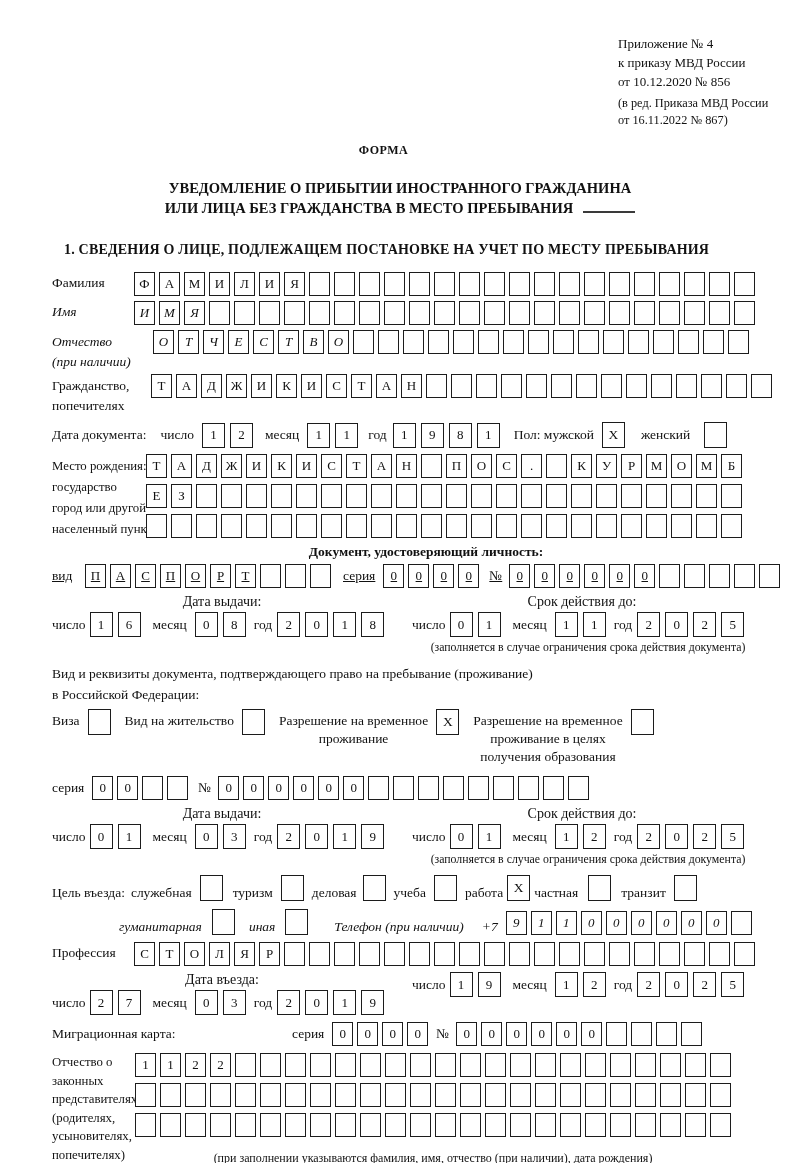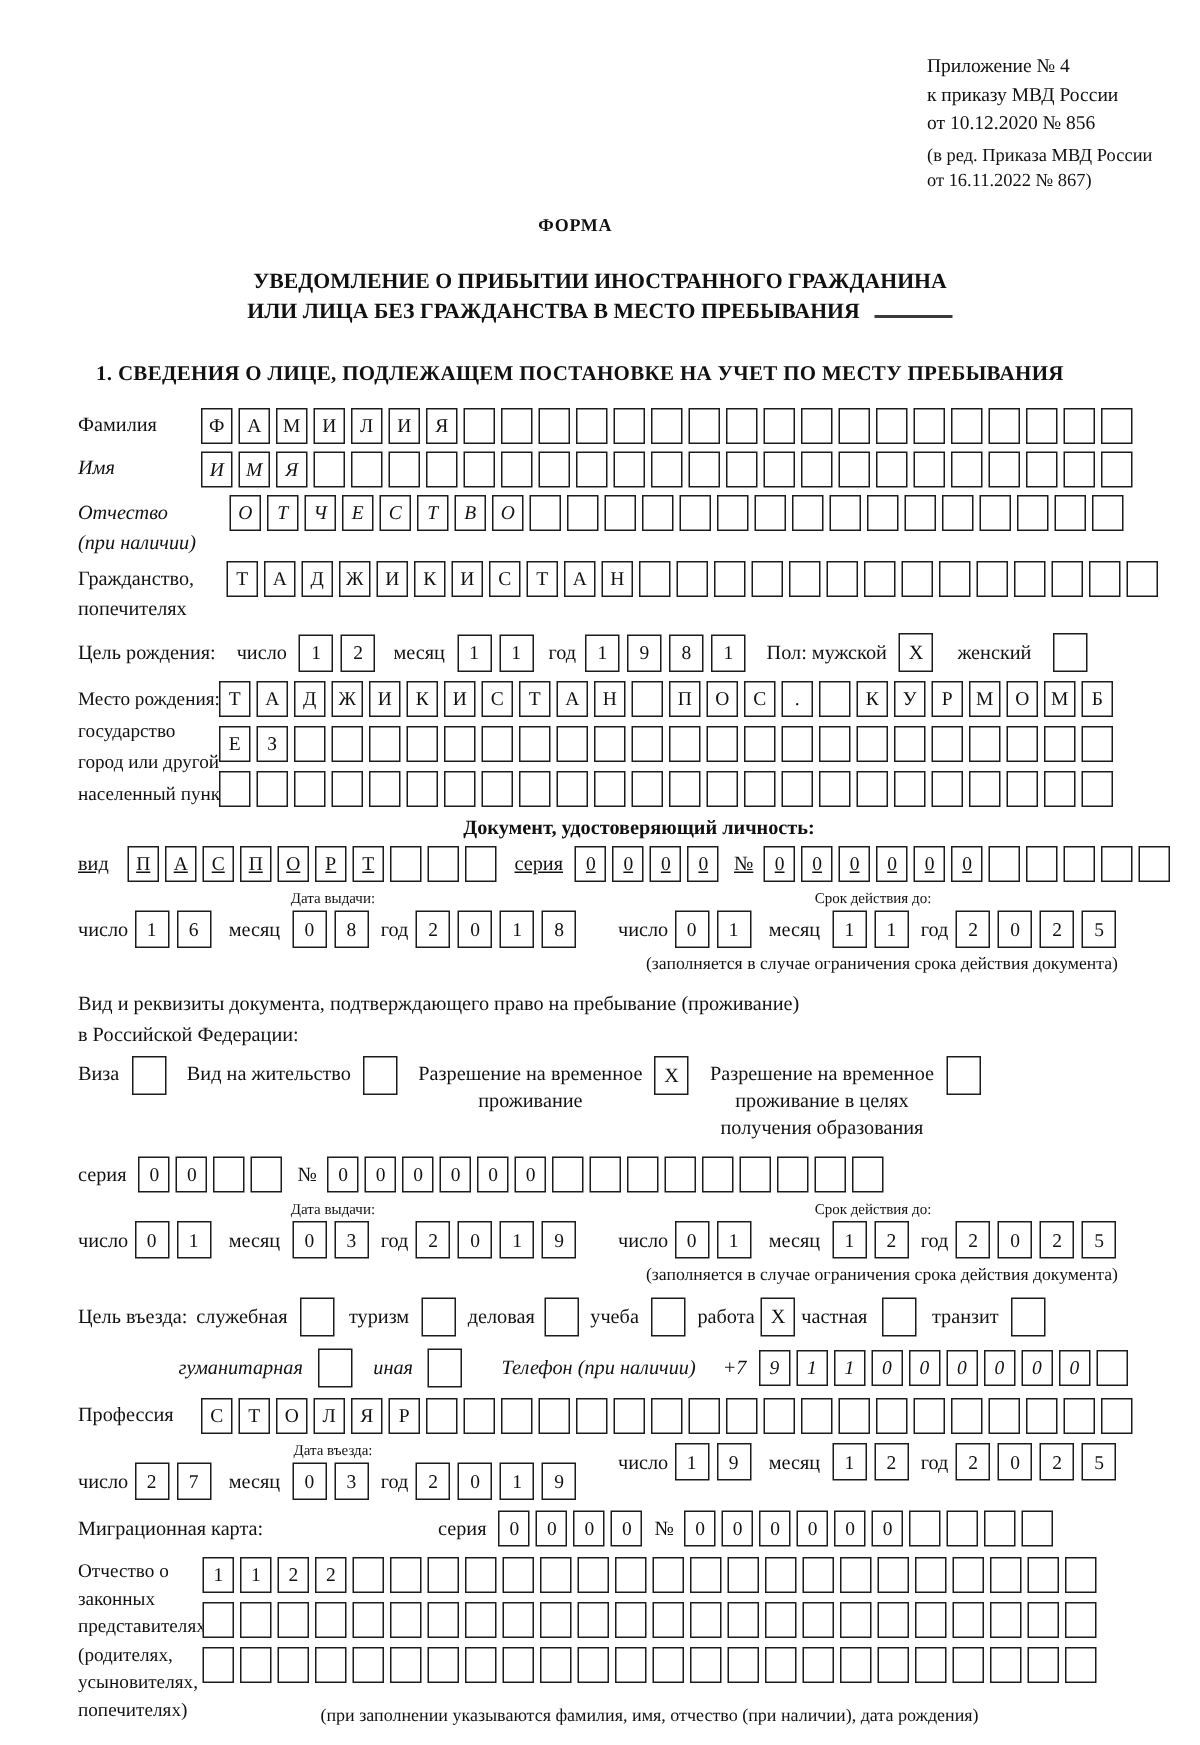--- a/index.html
+++ b/index.html
@@ -34,30 +34,30 @@
   .inline-row .lbl{white-space:nowrap;}
   
   .bp-labels{flex:none;width:94px;font-size:12.8px;line-height:21px;padding-top:2px;white-space:nowrap;}
   .stackrows{display:flex;flex-direction:column;gap:6px;}
   
   .dochead{margin-top:4px;text-align:center;font-weight:bold;font-size:13.5px;}
   
   .datepair{display:flex;margin-top:6px;}
   .datecol{width:360px;}
   .datecol.rightcol{width:auto;}
-  .datehead{text-align:center;font-size:10px;margin-bottom:2px;width:340px;}
+  .datehead{text-align:center;font-size:14px;margin-bottom:2px;width:340px;}
   .dateline{display:flex;align-items:center;font-size:13.5px;}
   .datenote{font-size:11.8px;margin-top:3px;text-align:center;width:352px;}
   
   .intro{font-size:13.5px;line-height:21px;margin-top:8px;}
   .permit-options{display:flex;align-items:flex-start;margin-top:4px;gap:14px;}
   .popt{display:flex;align-items:flex-start;gap:8px;}
   .poptlabel{font-size:13.5px;line-height:18px;text-align:center;padding-top:3px;}
   
-  .purpose{display:flex;align-items:center;font-size:13.5px;margin-top:8px;flex-wrap:nowrap;}
+  .purpose{display:flex;align-items:flex-end;font-size:13.5px;margin-top:8px;flex-wrap:nowrap;}
   .purpose .lbl{white-space:nowrap;}
   
   .lr-labels{flex:none;width:83px;font-size:12.8px;line-height:18.5px;white-space:nowrap;}
   .lr-note{font-size:12px;text-align:center;margin-top:8px;width:596px;}
   .ml{display:inline-block;}
 </style>
 </head>
 <body>
 
 <div class="page">
@@ -204,21 +204,21 @@
           <span class="cell"></span>
           <span class="cell"></span>
           <span class="cell"></span>
           <span class="cell"></span>
           <span class="cell"></span>
           <span class="cell"></span>
         </div>
     </div>
 
     <div class="inline-row mt6">
-      <span class="lbl">Цель рождения:</span>
+      <span class="lbl">Дата документа:</span>
       <span class="lbl" style="margin-left:14px">число</span>
       <span class="cells dcells" style="margin-left:8px">
           <span class="cell">1</span>
           <span class="cell">2</span>
         </span>
       <span class="lbl" style="margin-left:12px">месяц</span>
       <span class="cells dcells" style="margin-left:8px">
           <span class="cell">1</span>
           <span class="cell">1</span>
         </span>

